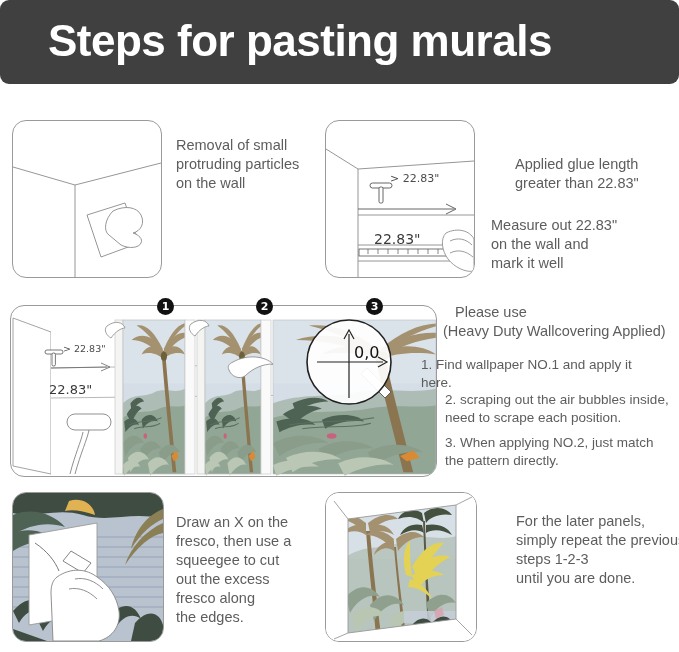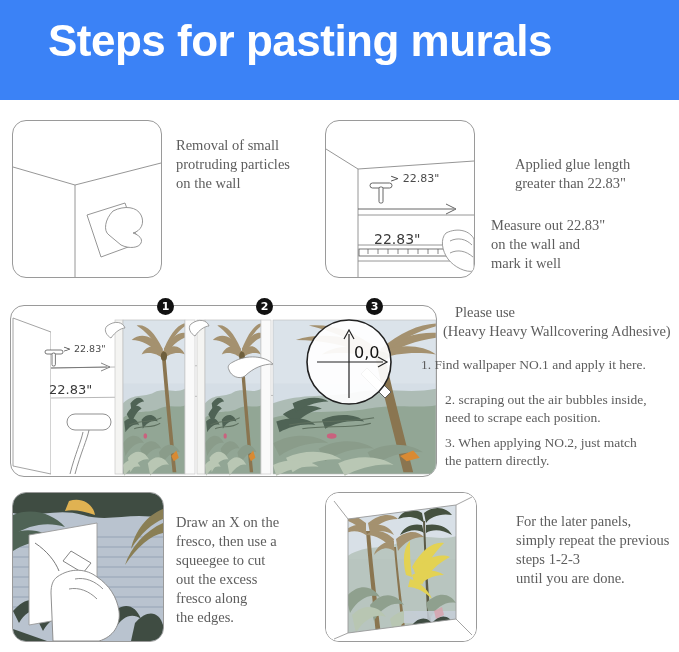--- a/index.html
+++ b/index.html
@@ -4,40 +4,41 @@
 <style>
   html,body{margin:0;padding:0;}
   body{
     width:679px;height:652px;
     background:#ffffff;
     font-family:"DejaVu Sans", sans-serif;
     overflow:hidden;
     position:relative;
   }
   .banner{
-    position:absolute;left:0;top:0;width:679px;height:100px;
-    background:#3b82f6;
+    position:absolute;left:0;top:0;width:679px;height:84px;
+    background:#404040;
+    border-radius:9px;
   }
   .banner-title{
     position:absolute;left:48px;top:16px;
     font-family:"Liberation Sans", sans-serif;
     font-size:44px;font-weight:bold;color:#ffffff;
     letter-spacing:-0.5px;white-space:nowrap;
   }
   .panel{
     position:absolute;
     border:1px solid #9a9a9a;
     border-radius:14px;
     background:#ffffff;
     overflow:hidden;
     box-sizing:border-box;
   }
   .cap{
     position:absolute;
-    font-family:Liberation Serif, serif;
+    font-family:Liberation Sans, sans-serif;
     font-size:14.5px;
     line-height:19px;
     color:#5d5d5d;
     white-space:pre-line;
   }
   .cap.small{font-size:13.5px;line-height:17.5px;}
   .ctr{text-align:left;}
 
   
   .badge{
@@ -257,21 +258,21 @@
   <div style="position:absolute;left:52px;top:37px;font-size:9.5px;color:#4a4a4a;font-family:'DejaVu Sans',sans-serif;">&gt; 22.83"</div>
   <div style="position:absolute;left:38px;top:76px;font-size:13px;color:#3a3a3a;font-family:'DejaVu Sans',sans-serif;">22.83"</div>
   <div style="position:absolute;left:343px;top:37px;font-size:16px;color:#111;font-family:'DejaVu Sans',sans-serif;">0,0</div>
 </div>
 
 <div class="badge" style="left:157px;top:298px;">1</div>
 <div class="badge" style="left:256px;top:298px;">2</div>
 <div class="badge" style="left:366px;top:298px;">3</div>
 
 <div class="cap ctr" style="left:455px;top:303px;width:222px;">Please use</div>
-<div class="cap ctr" style="left:443px;top:322px;width:236px;">(Heavy Heavy Wallcovering Adhesive)</div>
+<div class="cap ctr" style="left:443px;top:322px;width:236px;">(Heavy Duty Wallcovering Applied)</div>
 
 <div class="cap small" style="left:421px;top:356px;width:234px;">1. Find wallpaper NO.1 and apply it here.</div>
 <div class="cap small" style="left:445px;top:391px;width:234px;">2. scraping out the air bubbles inside,
 need to scrape each position.</div>
 <div class="cap small" style="left:445px;top:434px;width:234px;">3. When applying NO.2, just match
 the pattern directly.</div>
 
 <div class="panel" style="left:12px;top:492px;width:152px;height:150px;">
   <svg width="150" height="148" viewBox="0 0 150 148">
     <defs>

